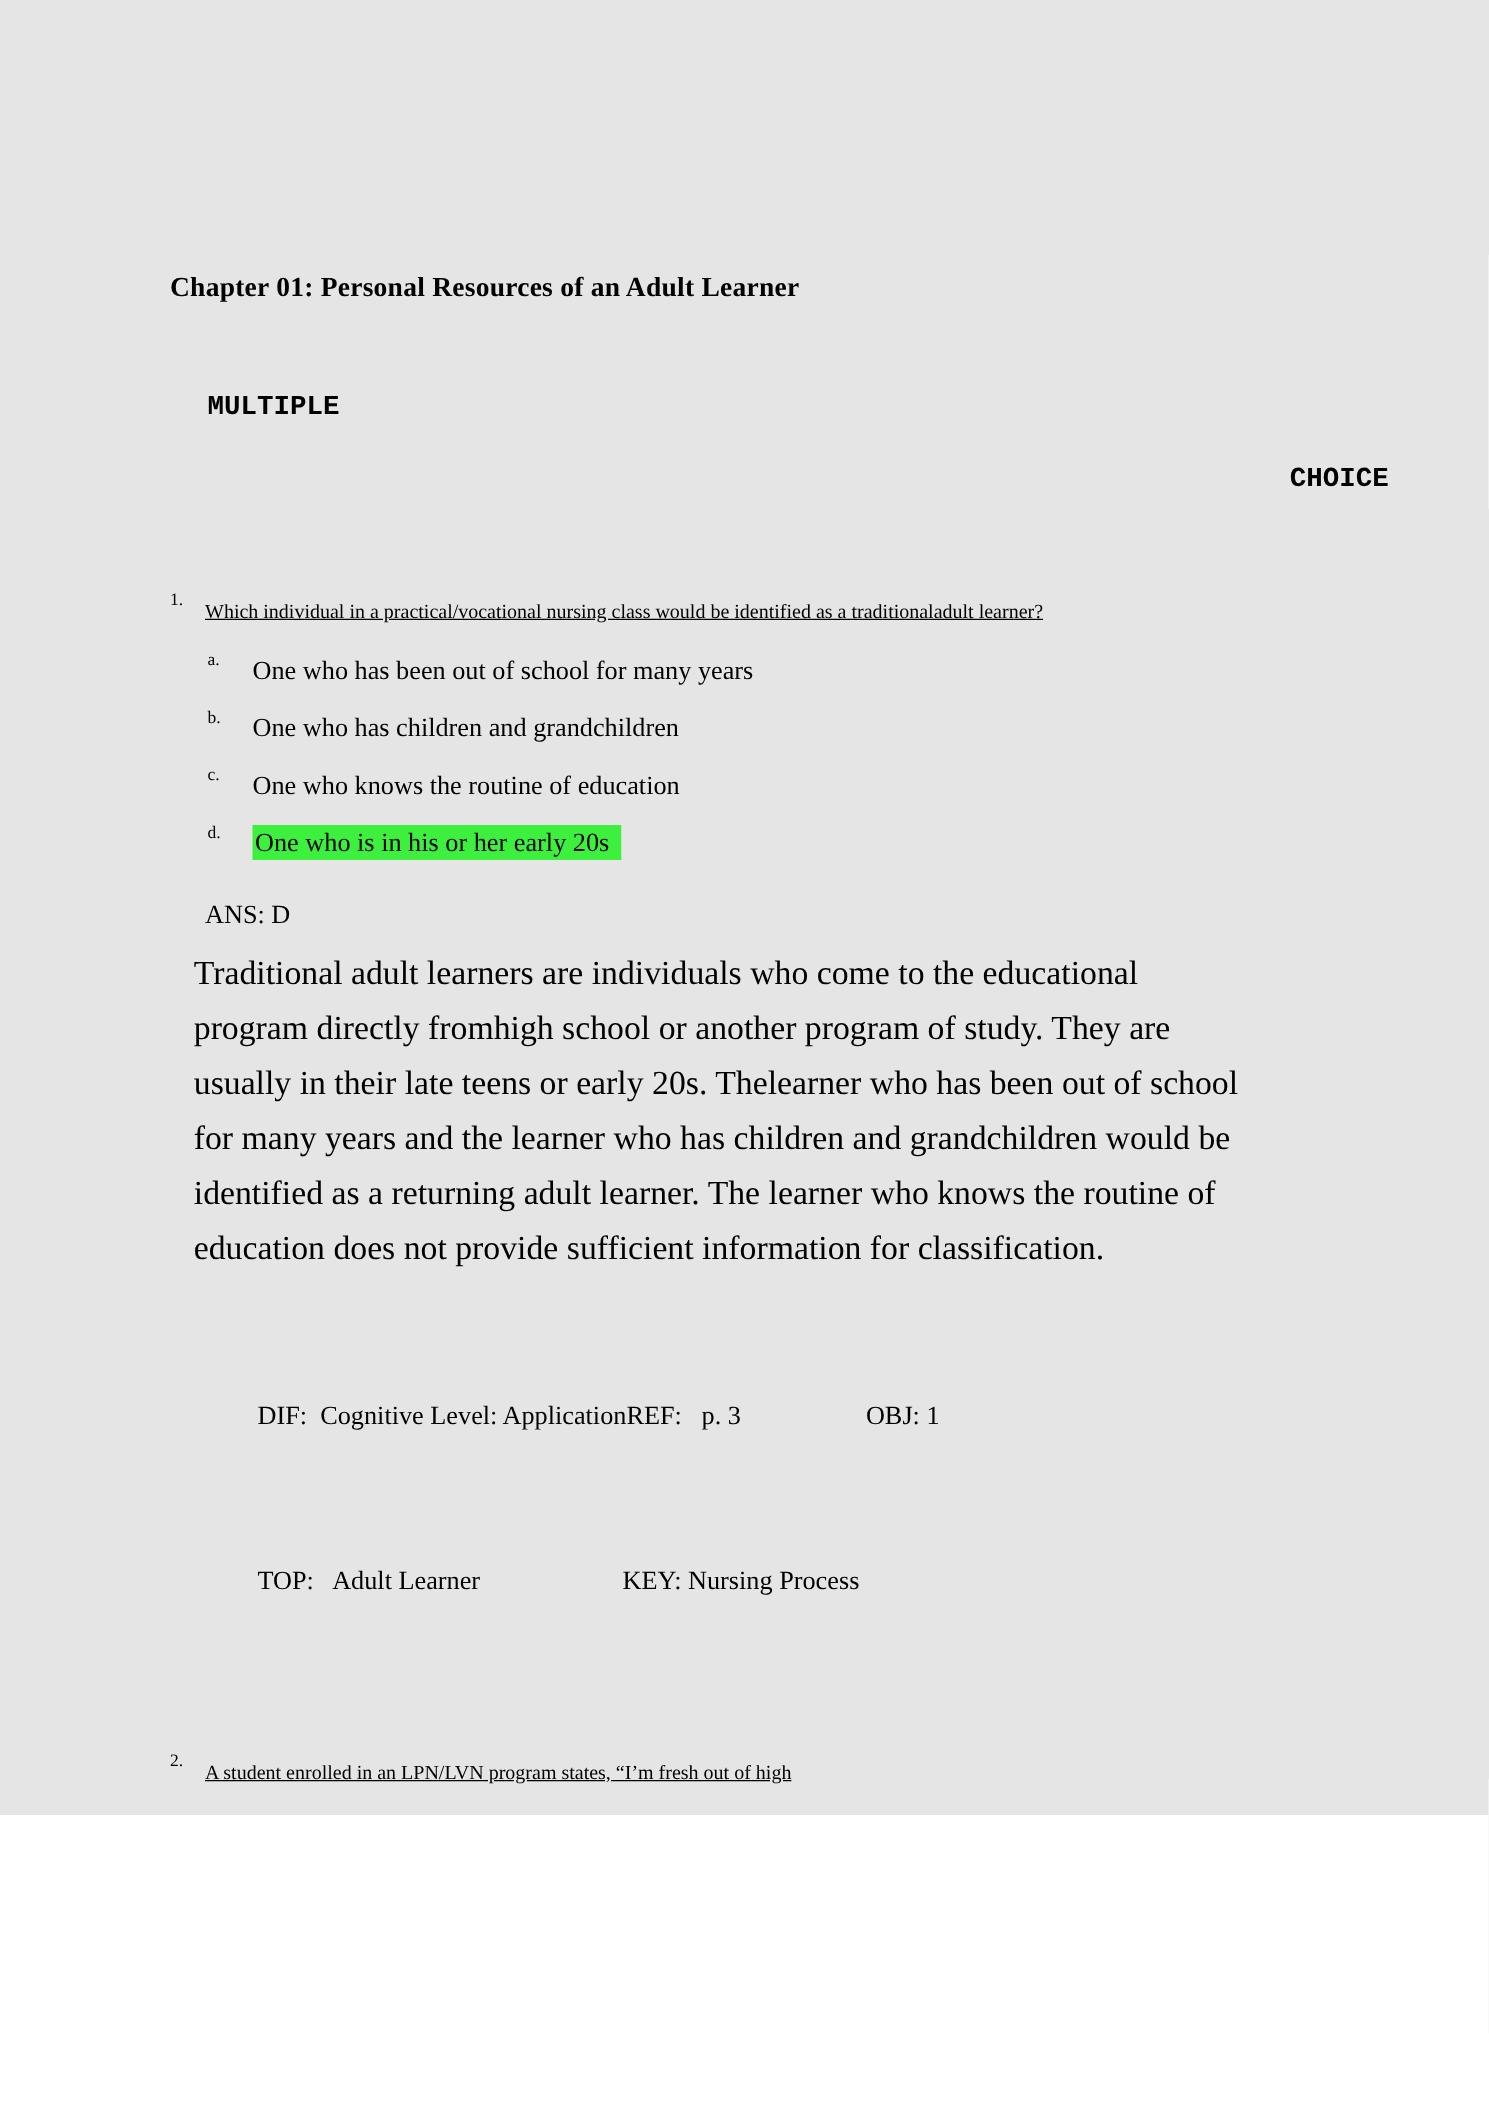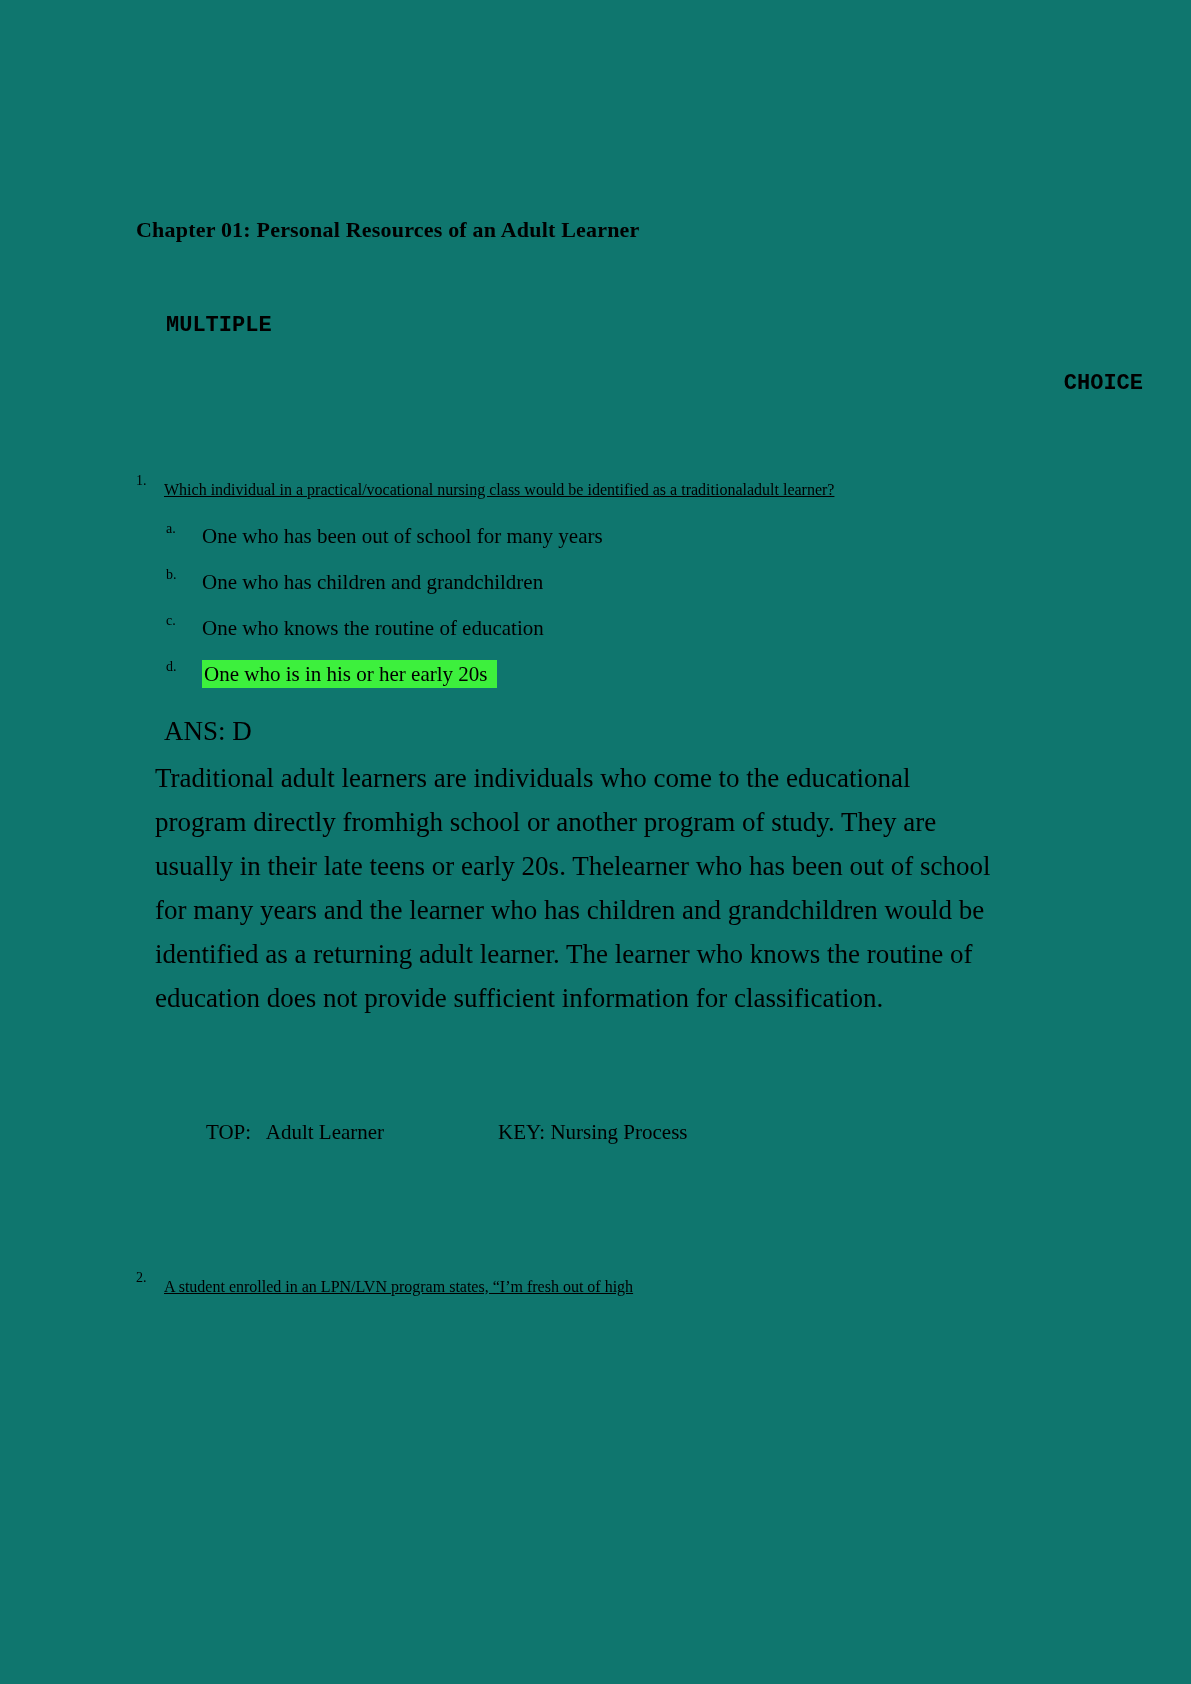--- a/index.html
+++ b/index.html
@@ -1,23 +1,23 @@
 <!DOCTYPE html>
 <html style="--hl: #3df03d;"><head>
 <meta charset="utf-8">
 <style>
   html, body { margin: 0; padding: 0; background: #ffffff; }
   .page {
     width: 1191px;
-    height: 1684px;
-    background: #0f766e;
+    height: 1452px;
+    background: #e5e5e5;
     color: #000000;
     font-family: "Liberation Serif", serif;
     box-sizing: border-box;
-    padding: 208px 48px 0 136px;
+    padding: 208px 80px 0 136px;
     position: relative;
     overflow: hidden;
   }
   .doc-title {
     font-weight: bold;
     font-size: 22px;
     line-height: 43px;
     letter-spacing: 0.2px;
   }
   .section-head {
@@ -55,21 +55,21 @@
   }
   .c-text {
     font-size: 21px;
     line-height: 45px;
   }
   .hl {
     background: var(--hl, #3df03d);
     padding: 2px 10px 2px 2px;
   }
   .ans-line {
-    font-size: 27px;
+    font-size: 21px;
     line-height: 45px;
     margin-top: 12px;
     margin-left: 28px;
   }
   .rationale {
     font-size: 27px;
     line-height: 44px;
     margin-top: 2px;
     margin-left: 19px;
     max-width: 845px;
@@ -122,20 +122,23 @@
         <div class="c-text"><span class="hl">One who is in his or her early 20s</span></div>
       </div>
     </div>
 
     <div class="ans-line">ANS: D</div>
 
     <div class="rationale">Traditional adult learners are individuals who come to the educational program directly fromhigh school or another program of study. They are usually in their late teens or early 20s. Thelearner who has been out of school for many years and the learner who has children and grandchildren would be identified as a returning adult learner. The learner who knows the routine of education does not provide sufficient information for classification.</div>
 
     <div class="meta">
       <div class="meta-line">
+        <span>DIF:  Cognitive Level: ApplicationREF:   p. 3</span><span class="meta-col2 m1-col2">OBJ: 1</span>
+      </div>
+      <div class="meta-line">
         <span>TOP:   Adult Learner</span><span class="meta-col2 m2-col2">KEY: Nursing Process</span>
       </div>
     </div>
   </div>
 
   <div class="q-block q2-block">
     <div class="q-row">
       <div class="q-num">2.</div>
       <div class="q-text">A student enrolled in an LPN/LVN program states, “I’m fresh out of high</div>
     </div>

